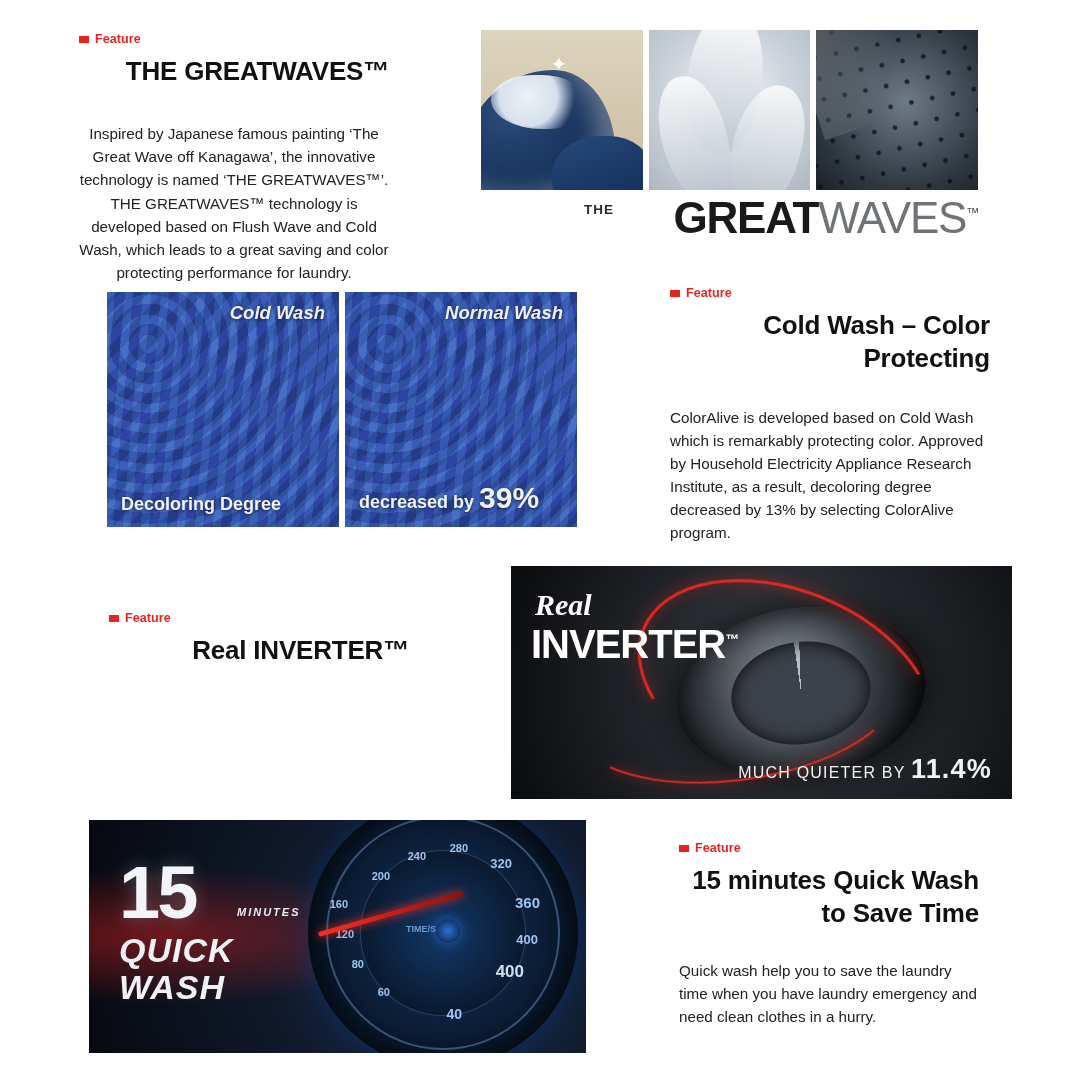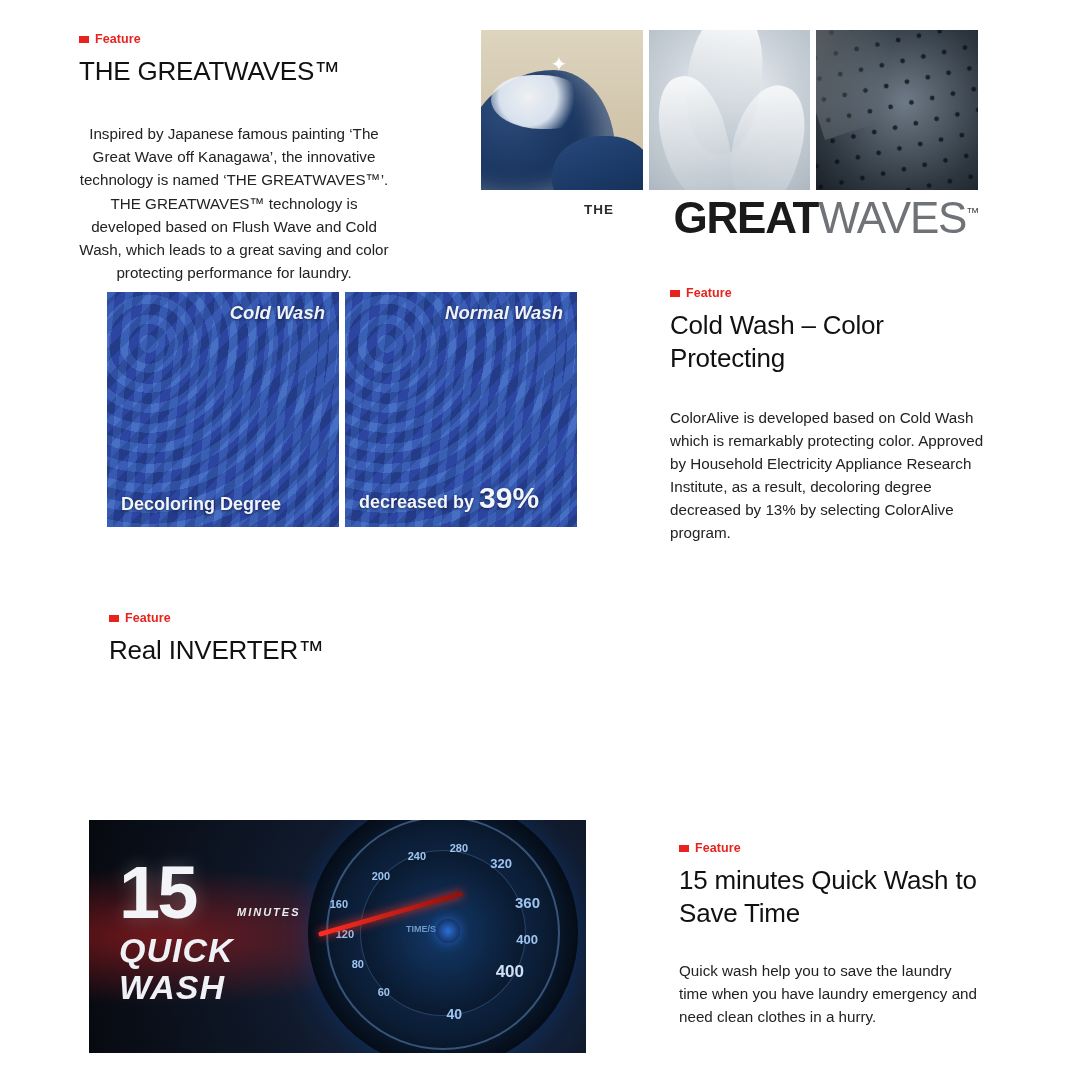--- a/index.html
+++ b/index.html
@@ -15,22 +15,22 @@
   
   .feature-tag {
     display: flex; align-items: center; gap: 6px;
     font-size: 12.5px; font-weight: 700; color: #e8231e;
     letter-spacing: .1px;
   }
   .feature-tag .sq {
     width: 10px; height: 7px; background: #e8231e; display: inline-block;
   }
   .sec-title {
-    font-size: 26px; font-weight: 400; color: #111;
-    line-height: 1.28; letter-spacing: -0.2px; margin: 9px 0 0 0;
+    font-size: 26px; font-weight: 700; color: #111;
+    line-height: 1.28; letter-spacing: -0.2px; margin: 9px 0 0 0; text-align: right;
   }
   .sec-body {
     font-size: 15.2px; color: #222; line-height: 1.52; margin: 0;
   }
 
   
   .b1-text { position: absolute; left: 79px; top: 32px; width: 310px; }
   .b1-text .sec-body { margin-top: 34px; text-align: center; }
 
   .b1-imgs { position: absolute; left: 481px; top: 30px; width: 497px; height: 160px;
@@ -280,20 +280,33 @@
   </div>
 
   <div class="b3-text">
     <div class="feature-tag">
       <span class="sq"></span>
       <span>Feature</span>
     </div>
     <h2 class="sec-title">Real INVERTER™</h2>
   </div>
 
+  <div class="b3-img">
+    <div class="motor"></div>
+    <div class="redarc"></div>
+    <div class="redarc2"></div>
+    <div class="ri-real">Real</div>
+    <div class="ri-inv">
+      <span>INVERTER</span><span class="ri-tm">™</span>
+    </div>
+    <div class="ri-quiet">
+      <span>MUCH QUIETER BY</span>
+      <span class="big">11.4%</span>
+    </div>
+  </div>
 
   <div class="b4-img">
     <div class="redglow"></div>
     <div class="gauge"></div>
     <div class="ticks">
       <span class="tick" style="right:232px;top:108px;">120</span>
       <span class="tick" style="right:238px;top:78px;">160</span>
       <span class="tick" style="right:196px;top:50px;">200</span>
       <span class="tick" style="right:160px;top:30px;">240</span>
       <span class="tick" style="right:118px;top:22px;">280</span>

